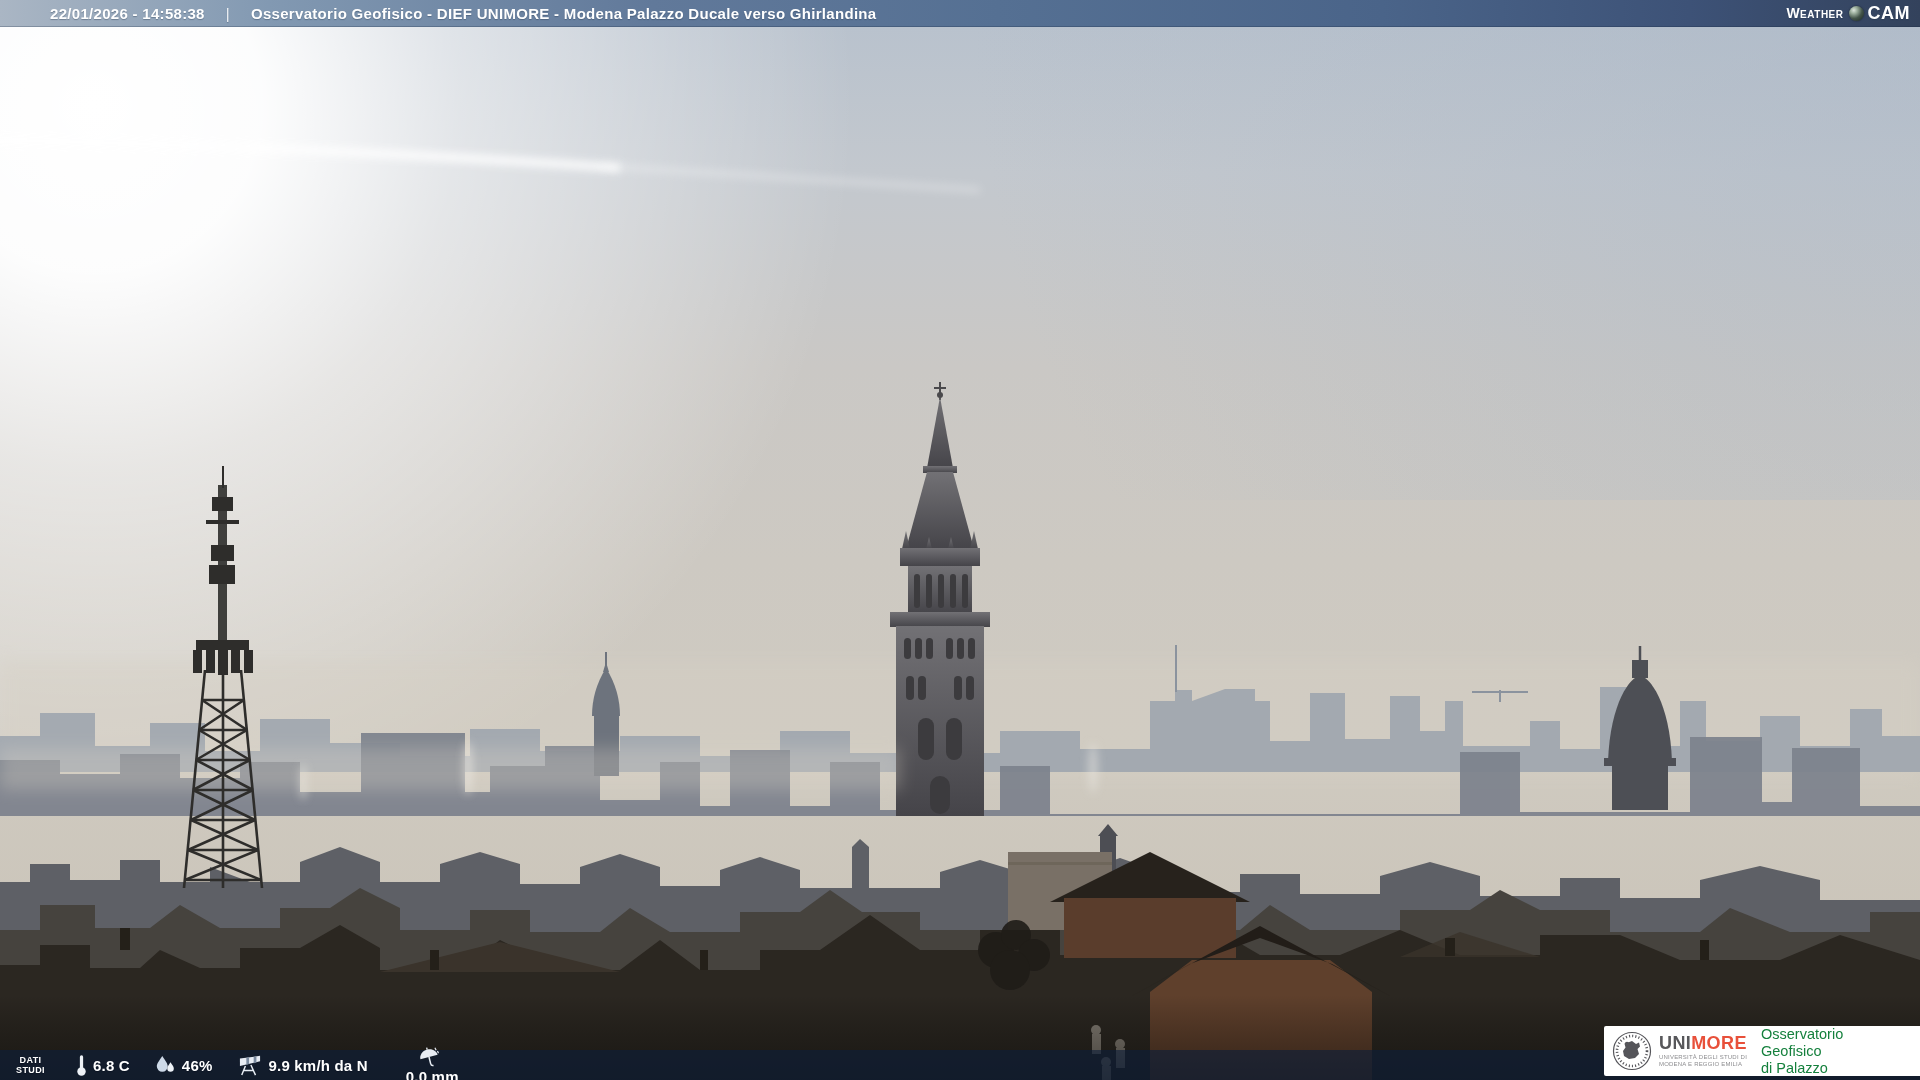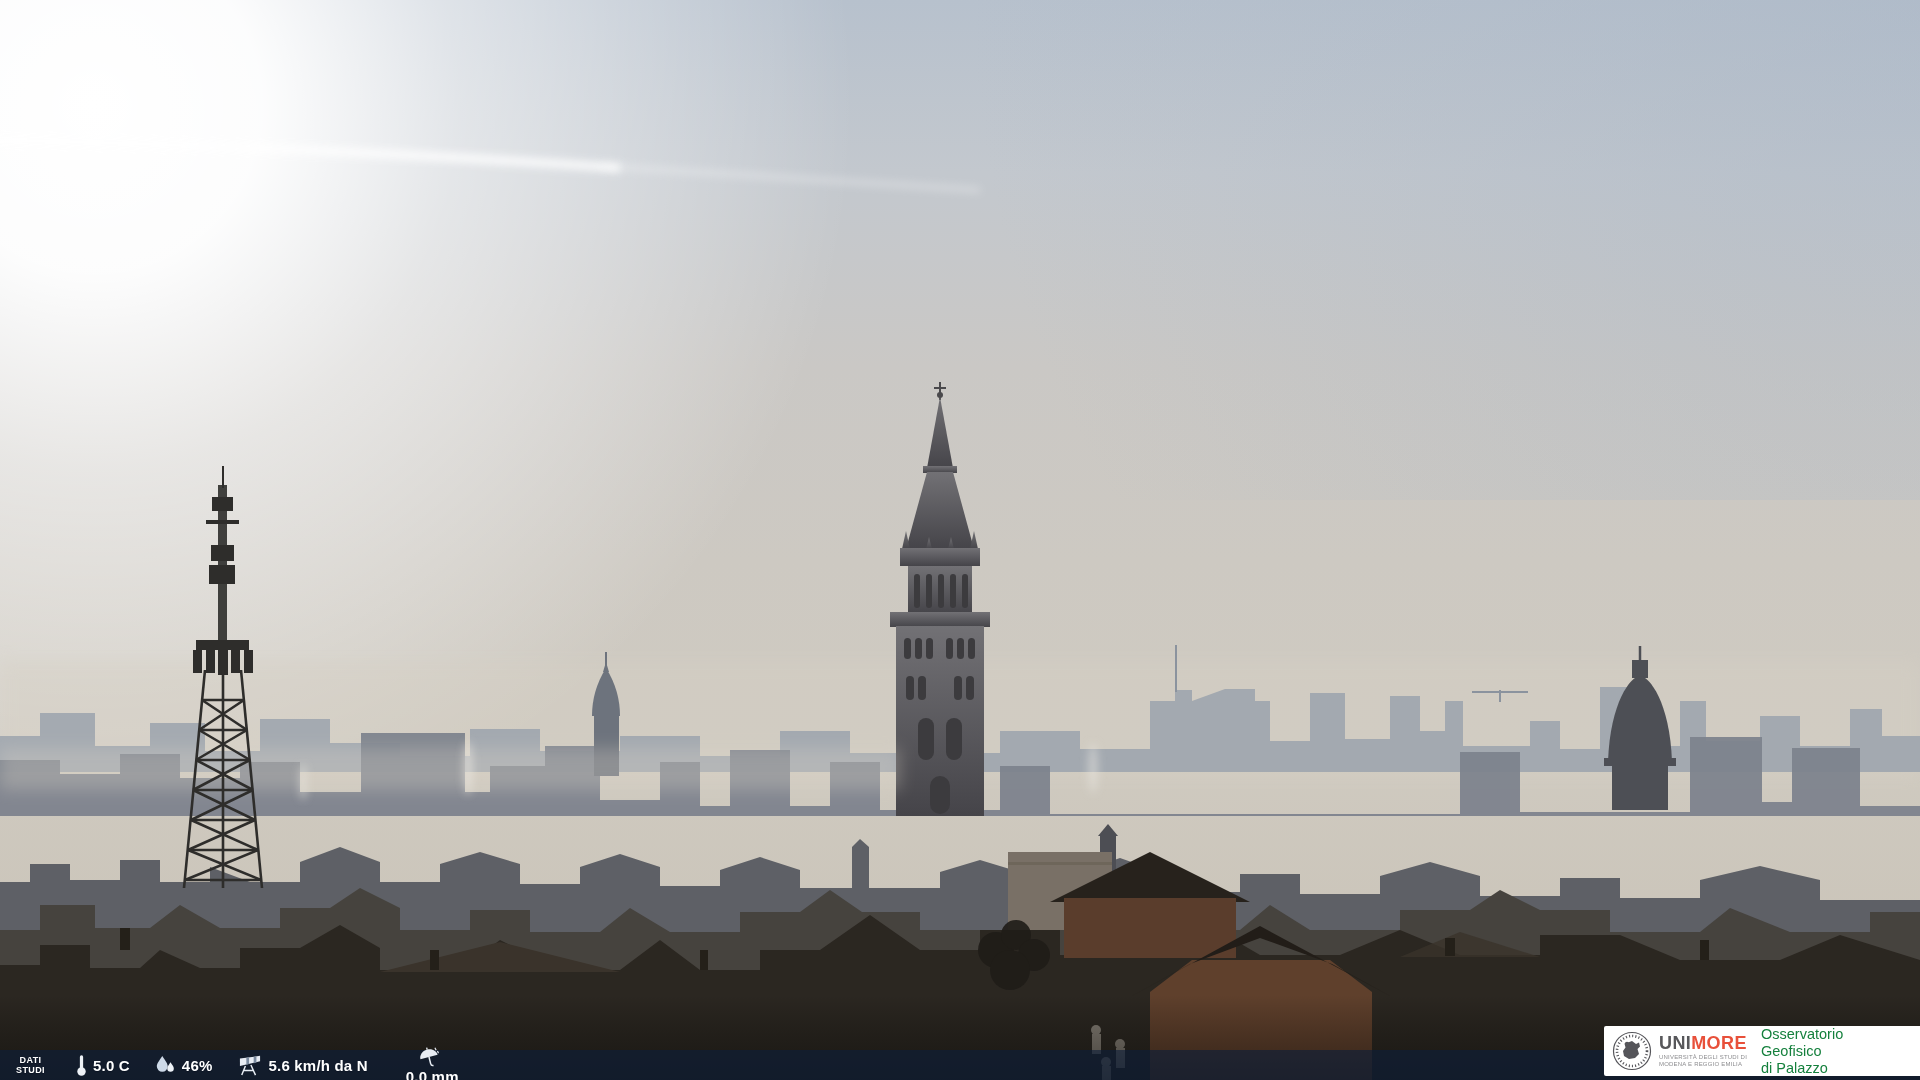--- a/index.html
+++ b/index.html
@@ -243,52 +243,62 @@
     <g fill="#242019">
       <rect x="120" y="928" width="10" height="22"></rect>
       <rect x="430" y="950" width="9" height="20"></rect>
       <rect x="700" y="950" width="8" height="20"></rect>
       <rect x="1445" y="938" width="10" height="18"></rect>
       <rect x="1700" y="940" width="9" height="20"></rect>
     </g>
     <rect x="0" y="995" width="1920" height="85" fill="url(#vig)"></rect>
   </svg>
 
+  <header class="topbar">
+    <span class="ts">22/01/2026 - 14:58:38</span>
+    <span class="sep">|</span>
+    <span class="title">Osservatorio Geofisico - DIEF UNIMORE - Modena Palazzo Ducale verso Ghirlandina</span>
+    <div class="brand">
+      <span class="brand-weather">Weather</span>
+      <span class="lens"></span>
+      <span class="brand-cam">CAM</span>
+    </div>
+  </header>
 
   <footer class="bottombar">
     <div class="dati">
       <div>DATI</div>
       <div>STUDI</div>
     </div>
 
     <div class="metric m-temp">
       <svg width="13" height="24" viewBox="0 0 16 28">
         <rect x="6" y="2" width="4" height="17" rx="2" fill="#eef2f7"></rect>
         <circle cx="8" cy="22" r="5.2" fill="#eef2f7"></circle>
       </svg>
-      <span>5.0 C</span>
+      <span>6.8 C</span>
     </div>
 
     <div class="metric m-hum">
       <svg width="22" height="20" viewBox="0 0 24 22">
         <path d="M9 1 C5.5 6.5 3 9 3 12.5 a6 6 0 0 0 12 0 C15 9 12.5 6.5 9 1 Z" fill="#cdd9e8"></path>
         <path d="M18 8 C16 11.2 14.5 12.7 14.5 14.8 a3.6 3.6 0 0 0 7.2 0 C21.7 12.7 20.2 11.2 18 8 Z" fill="#eef2f7"></path>
       </svg>
       <span>46%</span>
     </div>
 
     <div class="metric m-wind">
       <svg width="24" height="22" viewBox="0 0 26 24">
         <g stroke="#e8edf4" stroke-width="1.6" fill="none">
           <path d="M8 13 L4 23 M14 12 L19 23 M6 18 L17 18"></path>
         </g>
         <path d="M2 5 L24 2 L24 8 L2 13 Z" fill="#e8edf4"></path>
         <path d="M9 4 L12 3.6 L12 11 L9 11.8 Z M17 3 L20 2.6 L20 9.4 L17 10 Z" fill="#7b8ba0"></path>
       </svg>
-      <span>5.6 km/h da N</span>
+      <span>9.9 km/h da N</span>
     </div>
 
     <div class="metric m-rain">
       <svg width="22" height="22" viewBox="0 0 26 26">
         <g transform="rotate(-14 13 13)">
           <path d="M13 4 C6.5 4 2.5 9 2.5 13 L23.5 13 C23.5 9 19.5 4 13 4 Z" fill="#e8edf4"></path>
           <path d="M13 13 L13 21 q0 3 2.8 3" stroke="#e8edf4" stroke-width="1.8" fill="none"></path>
           <line x1="13" y1="1.5" x2="13" y2="4" stroke="#e8edf4" stroke-width="1.6"></line>
         </g>
         <line x1="20" y1="2" x2="21.5" y2="5" stroke="#e8edf4" stroke-width="1.4"></line>

